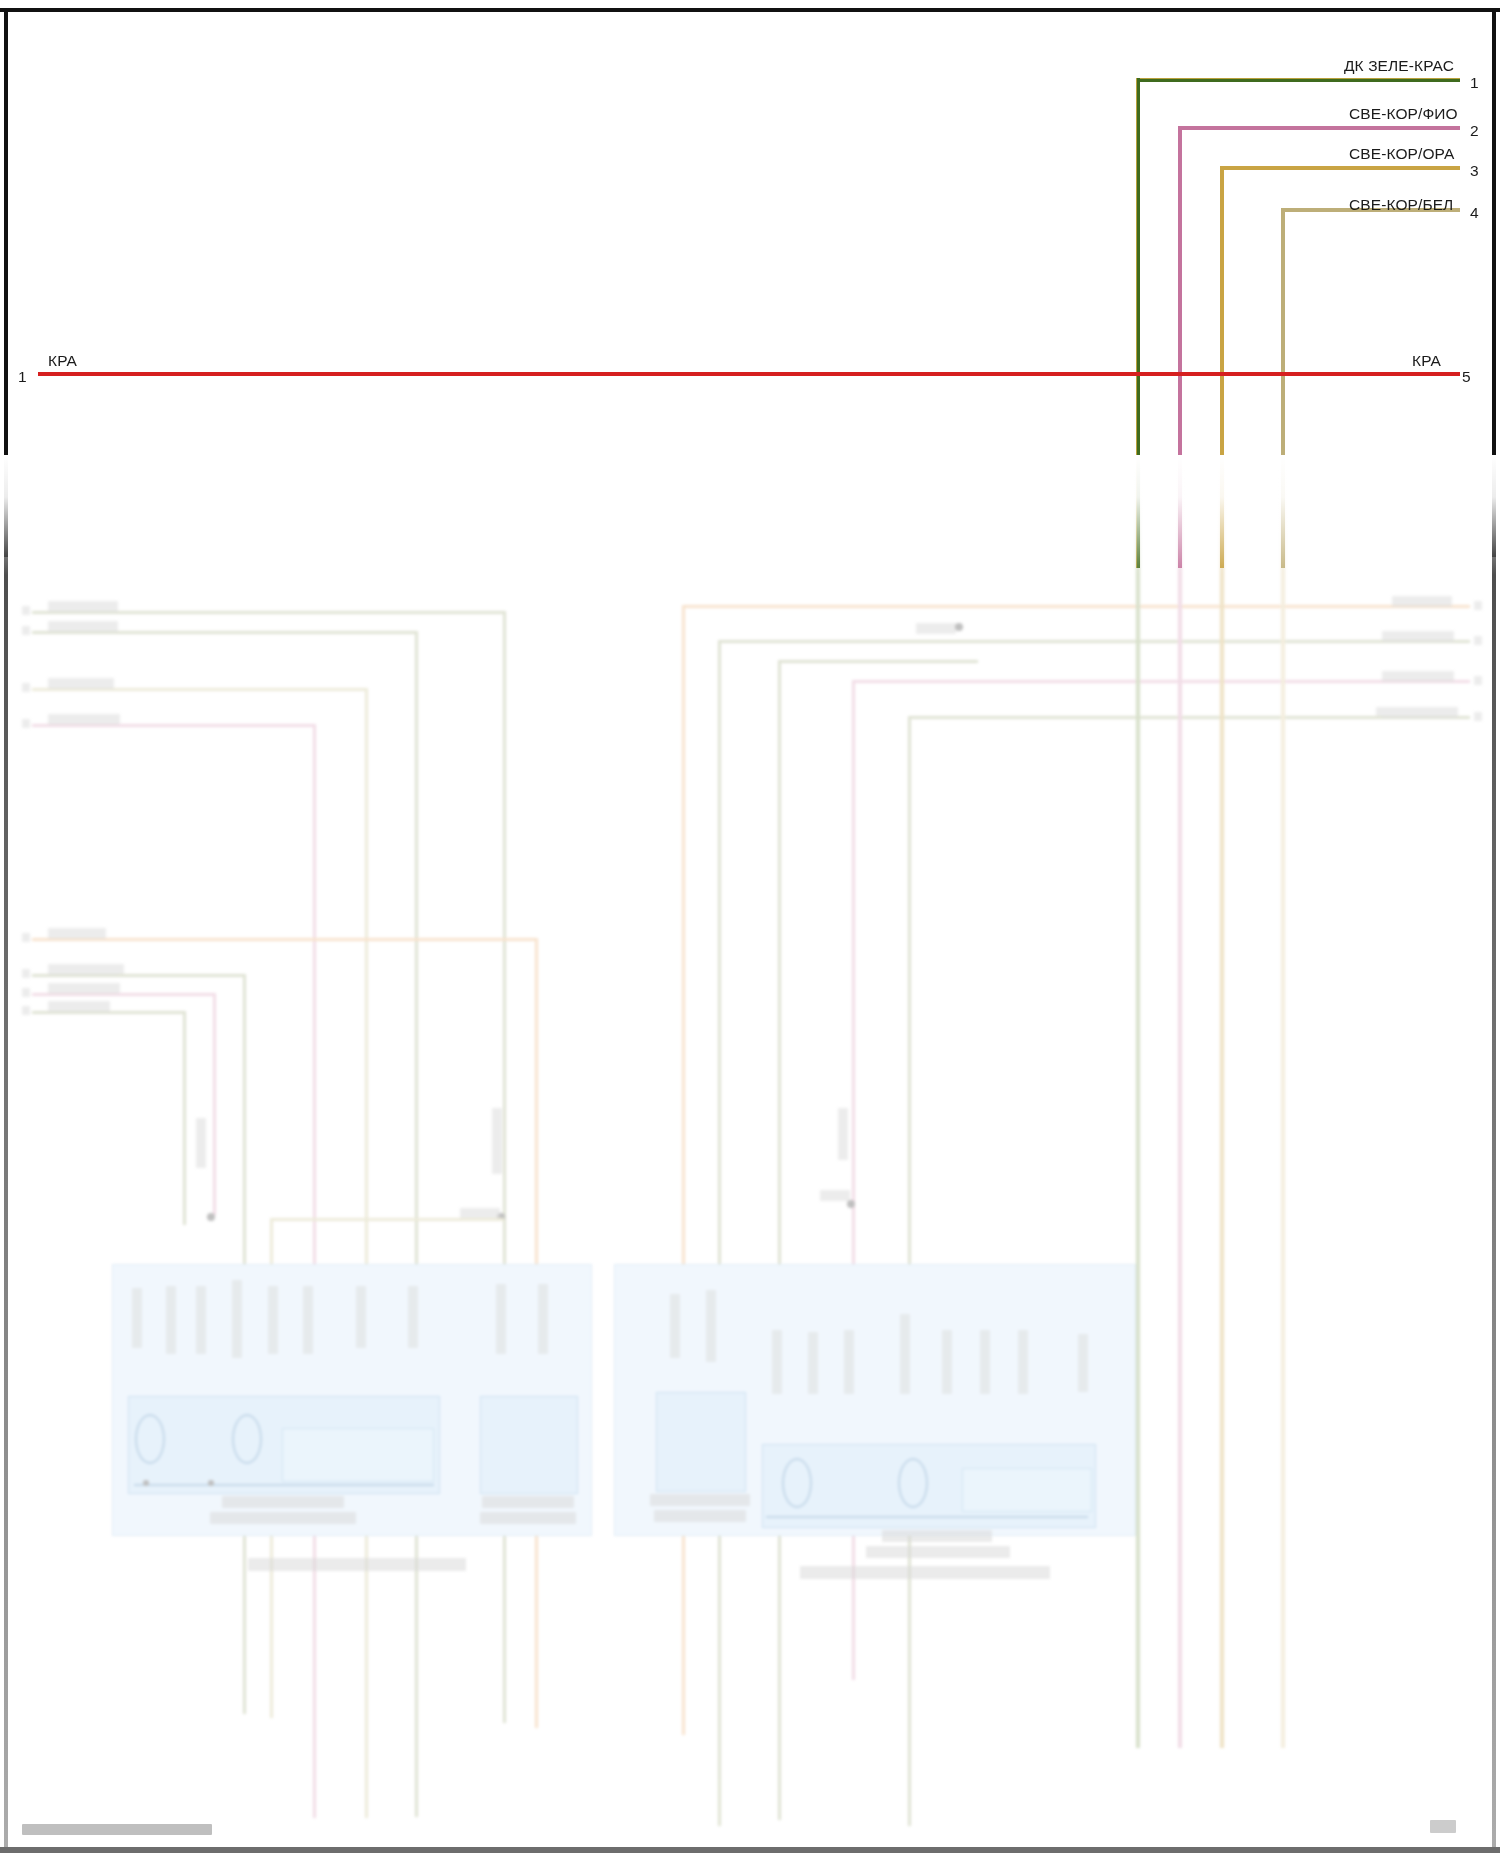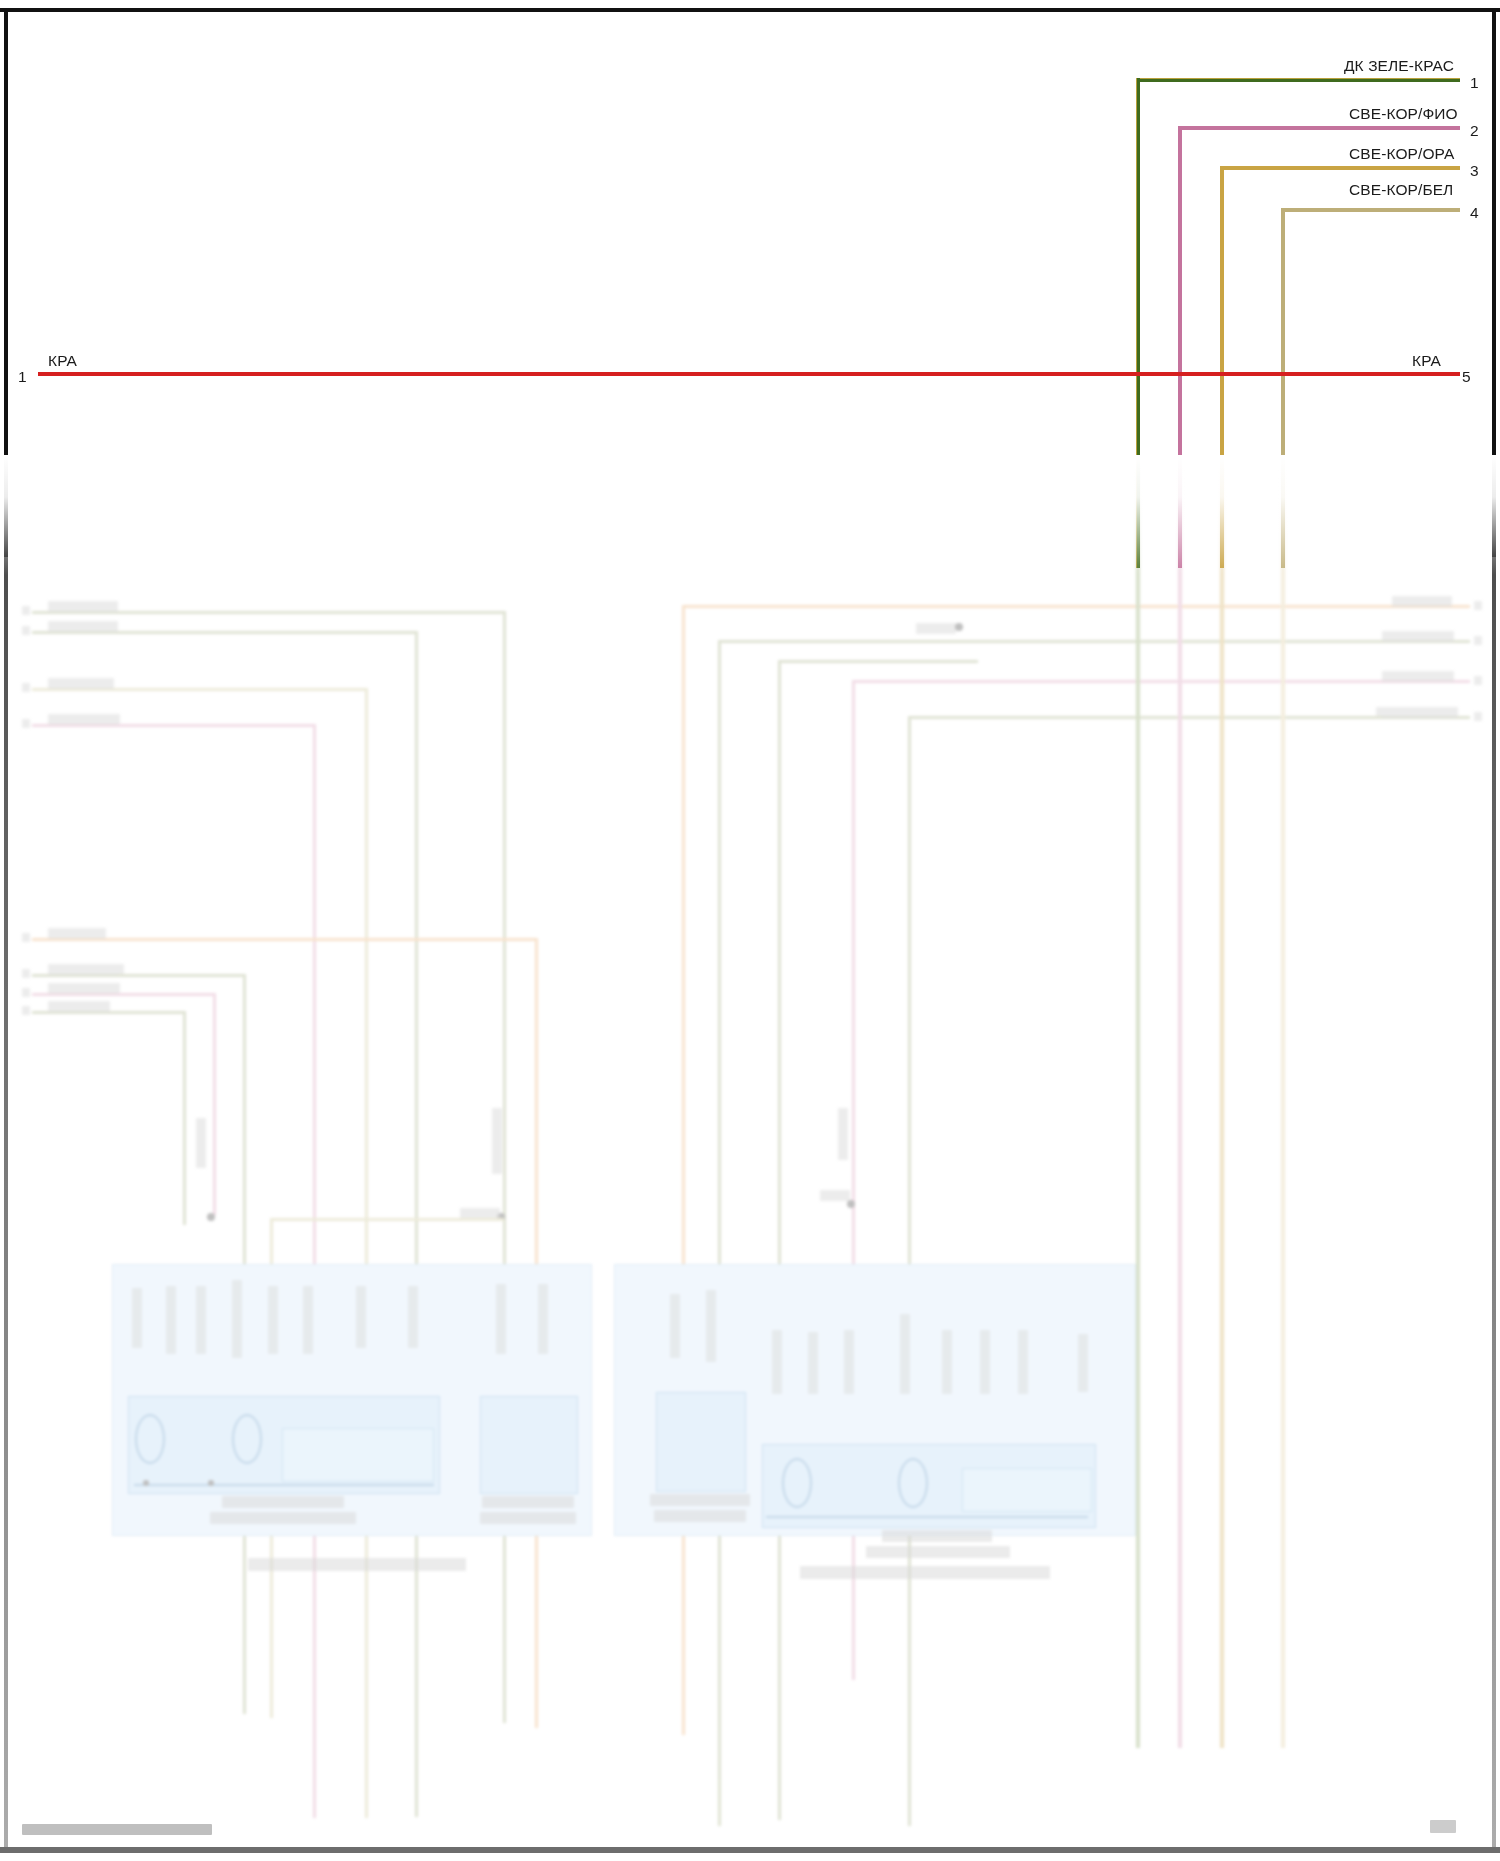--- a/index.html
+++ b/index.html
@@ -117,21 +117,21 @@
 
   <div class="lbl" style="left:1344px;top:57px;">ДК ЗЕЛЕ-КРАС</div>
   <div class="pin" style="left:1470px;top:74px;">1</div>
 
   <div class="lbl" style="left:1349px;top:105px;">СВЕ-КОР/ФИО</div>
   <div class="pin" style="left:1470px;top:122px;">2</div>
 
   <div class="lbl" style="left:1349px;top:145px;">СВЕ-КОР/ОРА</div>
   <div class="pin" style="left:1470px;top:162px;">3</div>
 
-  <div class="lbl" style="left:1349px;top:181px;">СВЕ-КОР/БЕЛ</div>
+  <div class="lbl" style="left:1349px;top:196px;">СВЕ-КОР/БЕЛ</div>
   <div class="pin" style="left:1470px;top:204px;">4</div>
 
   <div class="lbl" style="left:48px;top:352px;">КРА</div>
   <div class="pin" style="left:18px;top:368px;">1</div>
 
   <div class="lbl" style="left:1412px;top:352px;">КРА</div>
   <div class="pin" style="left:1462px;top:368px;">5</div>
 
   <div id="frame-left-f"></div>
   <div id="frame-right-f"></div>

